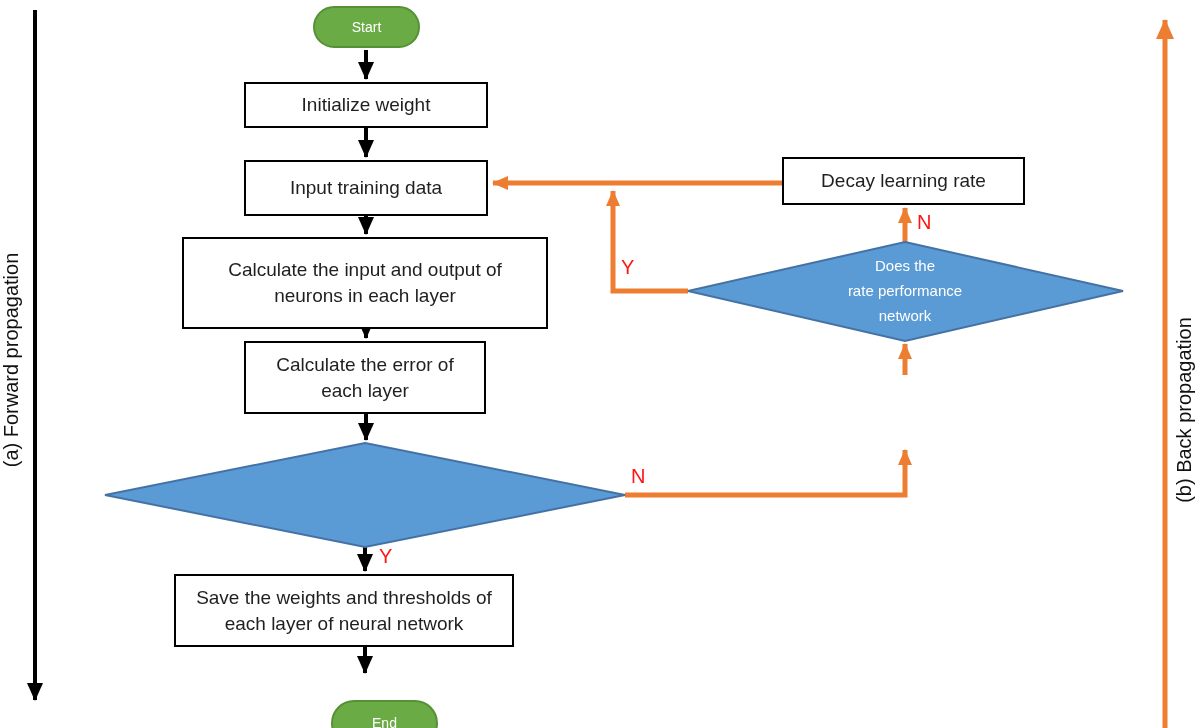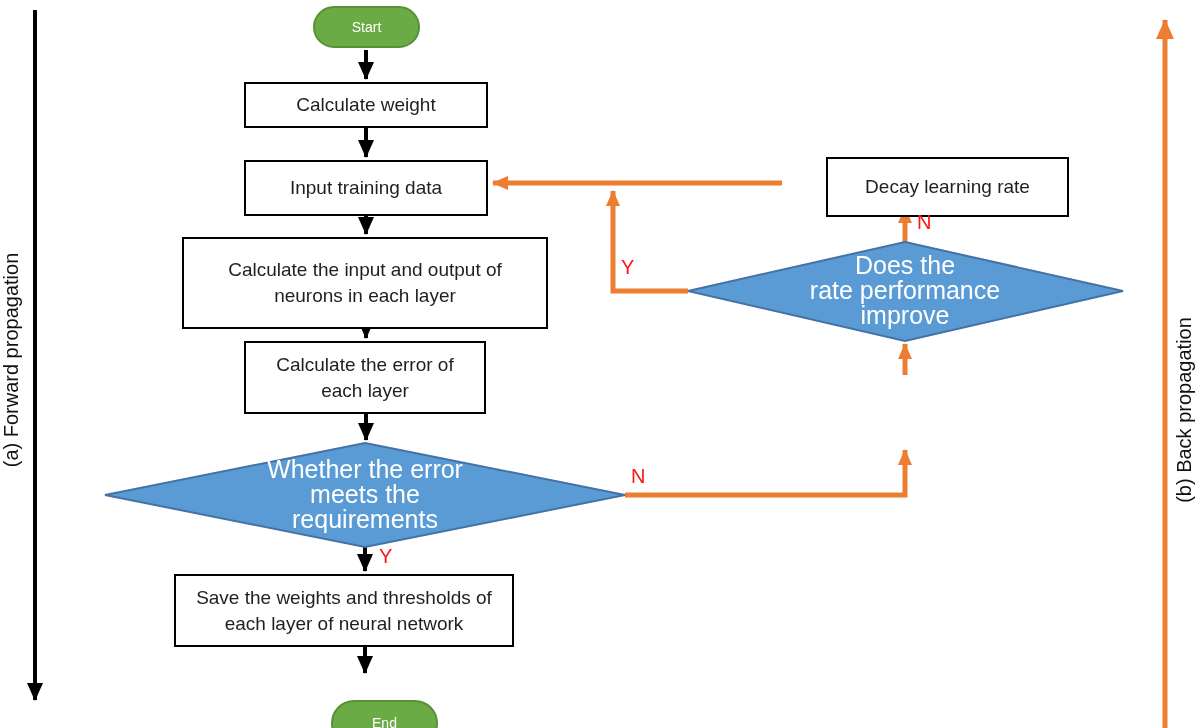--- a/index.html
+++ b/index.html
@@ -18,21 +18,21 @@
   .stroke-black{stroke:var(--flow-black);stroke-width:4;fill:none;}
   .stroke-orange{stroke:var(--flow-orange);stroke-width:5;fill:none;}
   .axis-orange{stroke:var(--flow-orange);stroke-width:5;fill:none;}
   .mk-black{fill:var(--flow-black);}
   .mk-orange{fill:var(--flow-orange);}
   .diamond{fill:var(--decision-fill);stroke:var(--decision-border);stroke-width:2;}
 
   .node{position:absolute;display:flex;flex-direction:column;align-items:center;justify-content:center;text-align:center;}
   .process{background:var(--box-fill);border:2px solid var(--box-border);color:var(--text-dark);font-size:19px;line-height:26px;}
   .terminal{background:var(--terminal-fill);border:2px solid var(--terminal-border);color:var(--text-white);font-size:14px;}
-  .decision-label{position:absolute;color:var(--text-white);font-size:25px;line-height:25px;text-align:center;}
+  .decision-label{position:absolute;color:var(--text-white);font-size:15px;line-height:25px;text-align:center;}
   .decision-label span,.process span{display:block;}
   .branch{position:absolute;color:var(--branch-red);font-size:20px;font-weight:400;}
   .vlabel{position:absolute;width:320px;height:26px;text-align:center;color:#111111;font-size:20px;transform:rotate(-90deg);white-space:nowrap;}
 </style>
 </head>
 <body>
 
 <div class="canvas">
 
   <svg class="layer" viewBox="0 0 1200 728" aria-hidden="true">
@@ -70,51 +70,46 @@
   </svg>
 
   <div class="node terminal" style="left:313px;top:6px;width:107px;height:42px;border-radius:21px;">
     <span>Start</span>
   </div>
   <div class="node terminal" style="left:331px;top:676px;width:107px;height:46px;border-radius:23px;margin-top:24px;">
     <span>End</span>
   </div>
 
   <div class="node process" style="left:244px;top:82px;width:244px;height:46px;">
-    <span>Calculate weight</span>
+    <span>Initialize weight</span>
   </div>
   <div class="node process" style="left:244px;top:160px;width:244px;height:56px;">
     <span>Input training data</span>
   </div>
   <div class="node process" style="left:182px;top:237px;width:366px;height:92px;">
     <span>Calculate the input and output of</span>
     <span>neurons in each layer</span>
   </div>
   <div class="node process" style="left:244px;top:341px;width:242px;height:73px;">
     <span>Calculate the error of</span>
     <span>each layer</span>
   </div>
   <div class="node process" style="left:174px;top:574px;width:340px;height:73px;">
     <span>Save the weights and thresholds of</span>
     <span>each layer of neural network</span>
   </div>
 
-  <div class="node process" style="left:826px;top:157px;width:243px;height:60px;align-items:center;">
+  <div class="node process" style="left:782px;top:157px;width:243px;height:48px;align-items:center;">
     <span>Decay learning rate</span>
   </div>
 
-  <div class="decision-label" style="left:245px;top:457px;width:240px;">
-    <span>Whether the error</span>
-    <span>meets the</span>
-    <span>requirements</span>
-  </div>
   <div class="decision-label" style="left:785px;top:253px;width:240px;">
     <span>Does the</span>
     <span>rate performance</span>
-    <span>improve</span>
+    <span>network</span>
   </div>
 
   <div class="branch" style="left:379px;top:545px;">Y</div>
   <div class="branch" style="left:631px;top:465px;">N</div>
   <div class="branch" style="left:621px;top:256px;">Y</div>
   <div class="branch" style="left:917px;top:211px;">N</div>
 
   <div class="vlabel" style="left:-147px;top:347px;">(a) Forward propagation</div>
   <div class="vlabel" style="left:1026px;top:397px;">(b) Back propagation</div>
 

